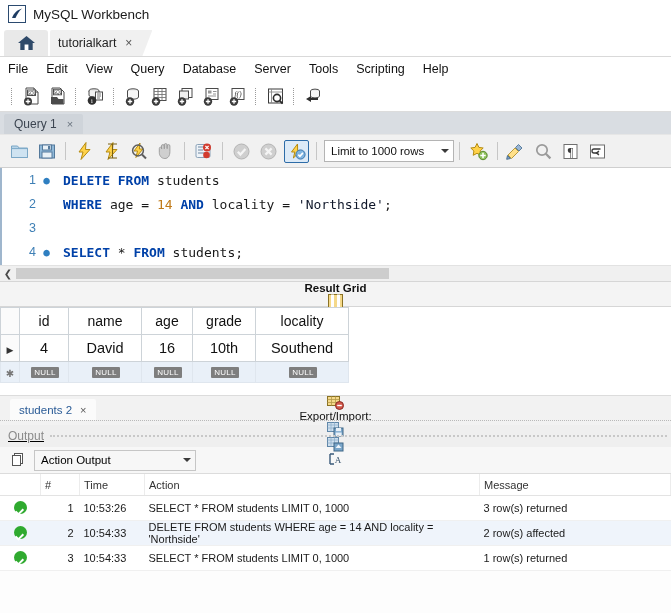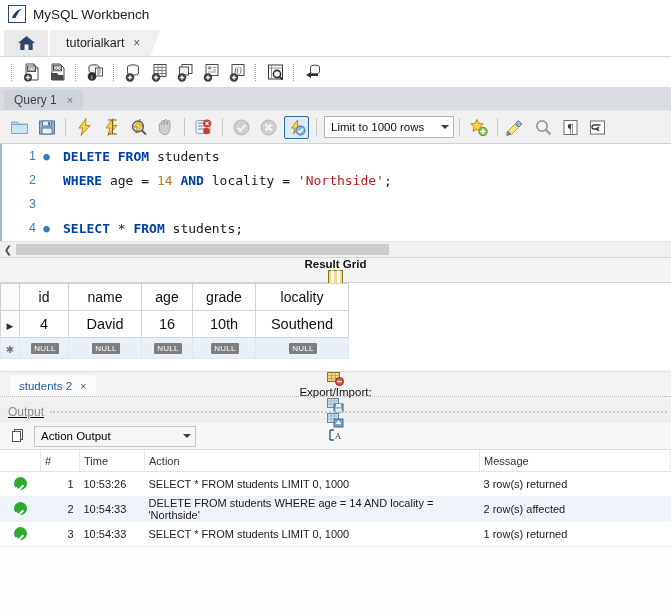--- a/index.html
+++ b/index.html
@@ -15,21 +15,21 @@
   
   .titlebar{height:28px;background:#ffffff;display:flex;align-items:center;padding-left:8px;}
   .title-icon{width:18px;height:18px;margin-right:7px;position:relative;}
   .title-text{font-size:13.5px;color:#1b1b1b;}
 
   
   .tabstrip{height:28px;background:#ffffff;display:flex;align-items:flex-end;padding-left:4px;
             border-bottom:1px solid #d9d9d9;}
   .home-tab{width:44px;height:26px;background:#e9e9e9;display:flex;align-items:center;justify-content:center;
             border-top-left-radius:3px;border-top-right-radius:3px;}
-  .doc-tab{height:26px;background:#f0f0f0;display:flex;align-items:center;padding:0 10px 0 16px;
+  .doc-tab{height:26px;background:#f0f0f0;display:flex;align-items:center;padding:0 10px 0 8px;
            margin-left:2px;border-top-left-radius:2px;
            clip-path:polygon(0 0,100% 0,calc(100% - 10px) 100%,0 100%);padding-right:20px;}
   .doc-tab .lbl{font-size:12.5px;color:#222;}
   .tab-close{margin-left:9px;color:#555;font-size:12px;line-height:1;}
 
   
   .menubar{height:24px;background:#ffffff;display:flex;align-items:center;padding-left:8px;gap:0px;}
   .menu-item{font-size:12.5px;color:#111;padding:2px 11px 2px 0;margin-right:7px;cursor:default;}
 
   
@@ -59,21 +59,21 @@
   
   .editor{position:relative;height:97px;background:#ffffff;overflow:hidden;
           border-left:2px solid #9fb6cd;}
   .ed-line{height:24px;display:flex;align-items:center;font-family:"DejaVu Sans Mono",monospace;font-size:13px;}
   .gutter{width:34px;text-align:right;padding-right:4px;color:#3e7fb5;font-family:"Liberation Sans",sans-serif;
           font-size:12.5px;flex:none;}
   .bpdot{width:13px;flex:none;text-align:center;color:#2f7fc1;font-size:11px;line-height:1;}
   .code{padding-left:10px;white-space:pre;}
   .kw{color:#0041a8;font-weight:bold;}
   .num{color:#c07a19;}
-  .str{color:#b91c1c;}
+  .str{color:#0f172a;}
   .plain{color:#1a1a1a;}
 
   
   .hscroll{height:15px;background:#f0f0f0;display:flex;align-items:center;border-top:1px solid #e2e2e2;}
   .hs-arrow{width:16px;text-align:center;color:#4a4a4a;font-size:10px;line-height:1;}
   .hs-thumb{height:11px;background:#cdcdcd;flex:none;width:373px;}
 
   
   .rgtoolbar{height:24px;background:#f4f4f4;display:flex;align-items:center;padding-left:0;
              border-top:1px solid #d6d6d6;border-bottom:1px solid #d6d6d6;font-size:11.5px;flex-direction:column;}
@@ -156,20 +156,31 @@
           <rect x="7.6" y="9.5" width="3.8" height="5.5" fill="#ffffff"></rect>
         </svg>
       </span>
     </div>
     <div class="doc-tab">
       <span class="lbl">tutorialkart</span>
       <span class="tab-close">×</span>
     </div>
   </div>
 
+  <div class="menubar">
+    <span class="menu-item">File</span>
+    <span class="menu-item">Edit</span>
+    <span class="menu-item">View</span>
+    <span class="menu-item">Query</span>
+    <span class="menu-item">Database</span>
+    <span class="menu-item">Server</span>
+    <span class="menu-item">Tools</span>
+    <span class="menu-item">Scripting</span>
+    <span class="menu-item">Help</span>
+  </div>
 
   <div class="maintoolbar">
     <div class="mt-sep"></div>
 
     <div class="mt-ico">
       <svg width="21" height="21" viewBox="0 0 21 21">
         <path d="M5 2 h8 l4 4 v12 h-12 z" fill="#fff" stroke="#4a4a4a"></path>
         <path d="M13 2 v4 h4" fill="#e6e6e6" stroke="#4a4a4a"></path>
         <rect x="6.5" y="4" width="8" height="5.5" fill="#fff" stroke="#555"></rect>
         <text x="10.5" y="8.6" font-size="4.6" text-anchor="middle" fill="#333" font-family="Liberation Sans">SQL</text>

